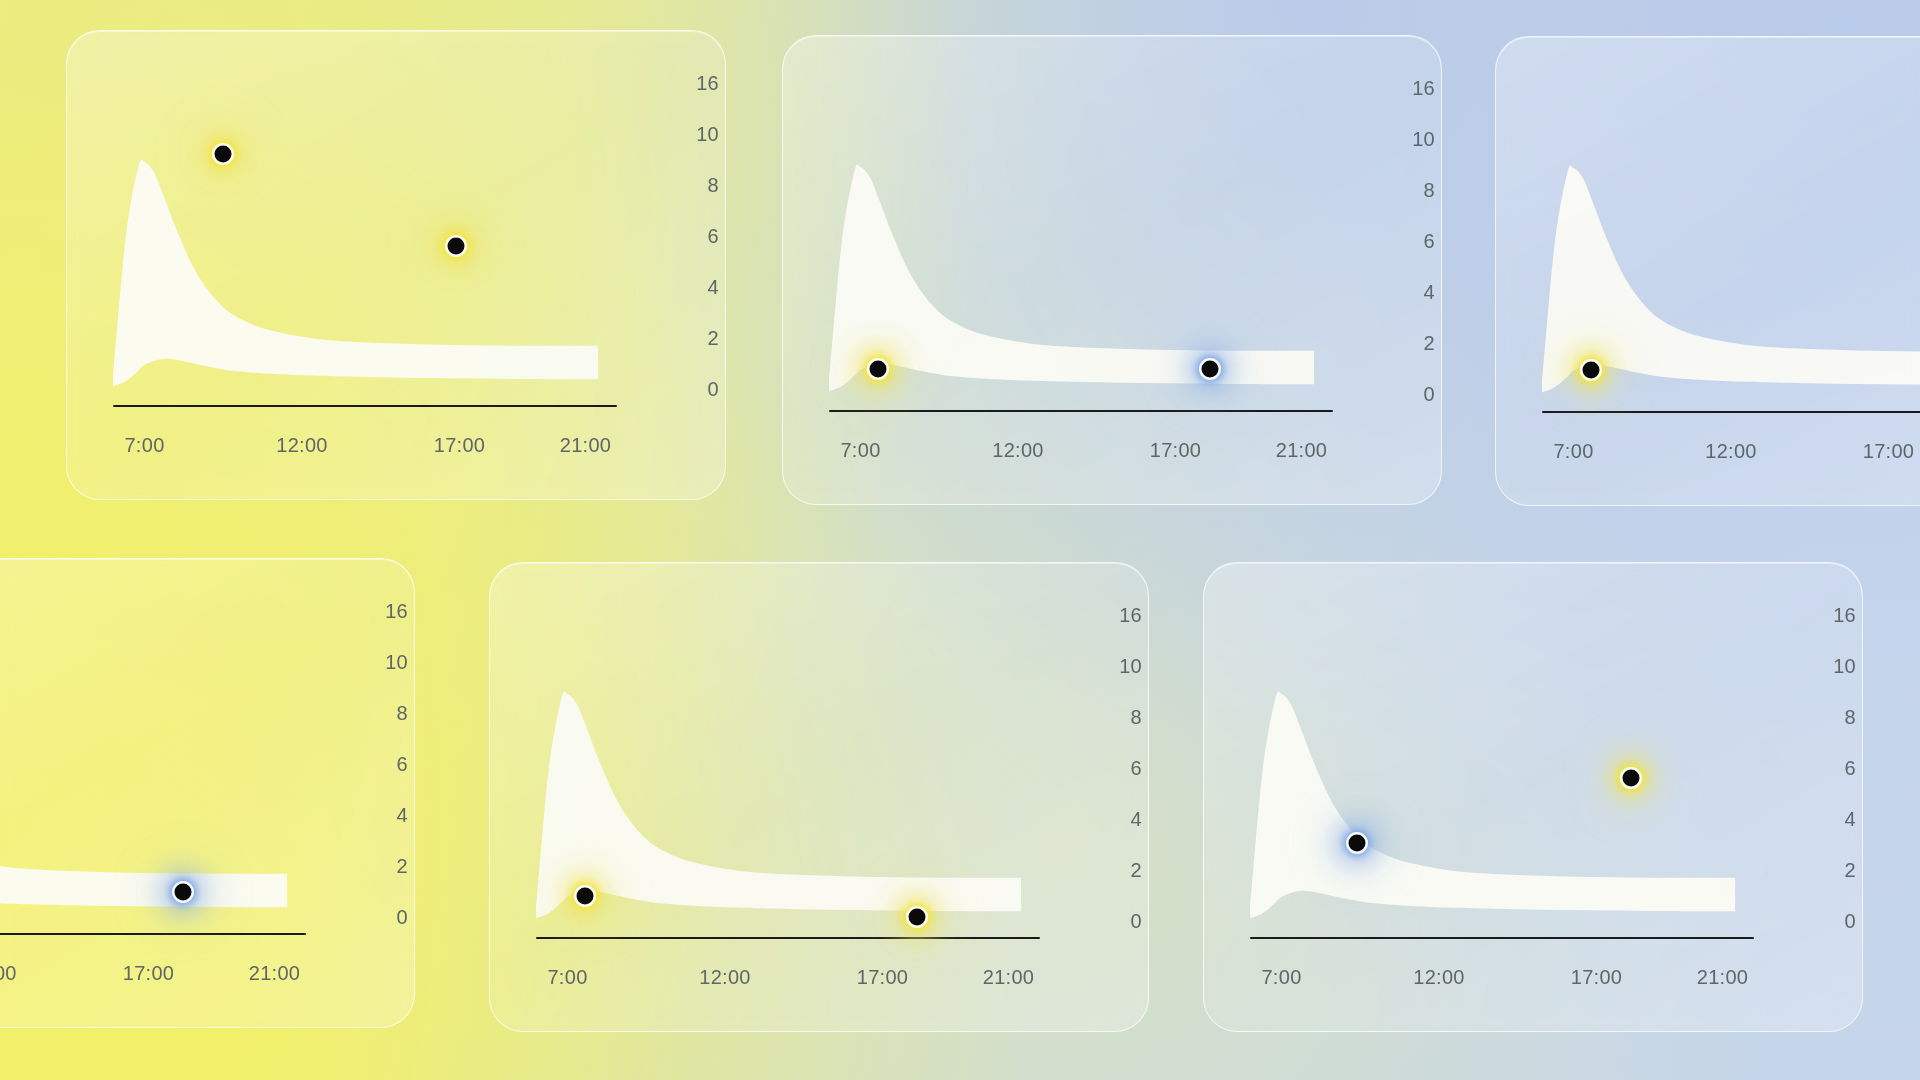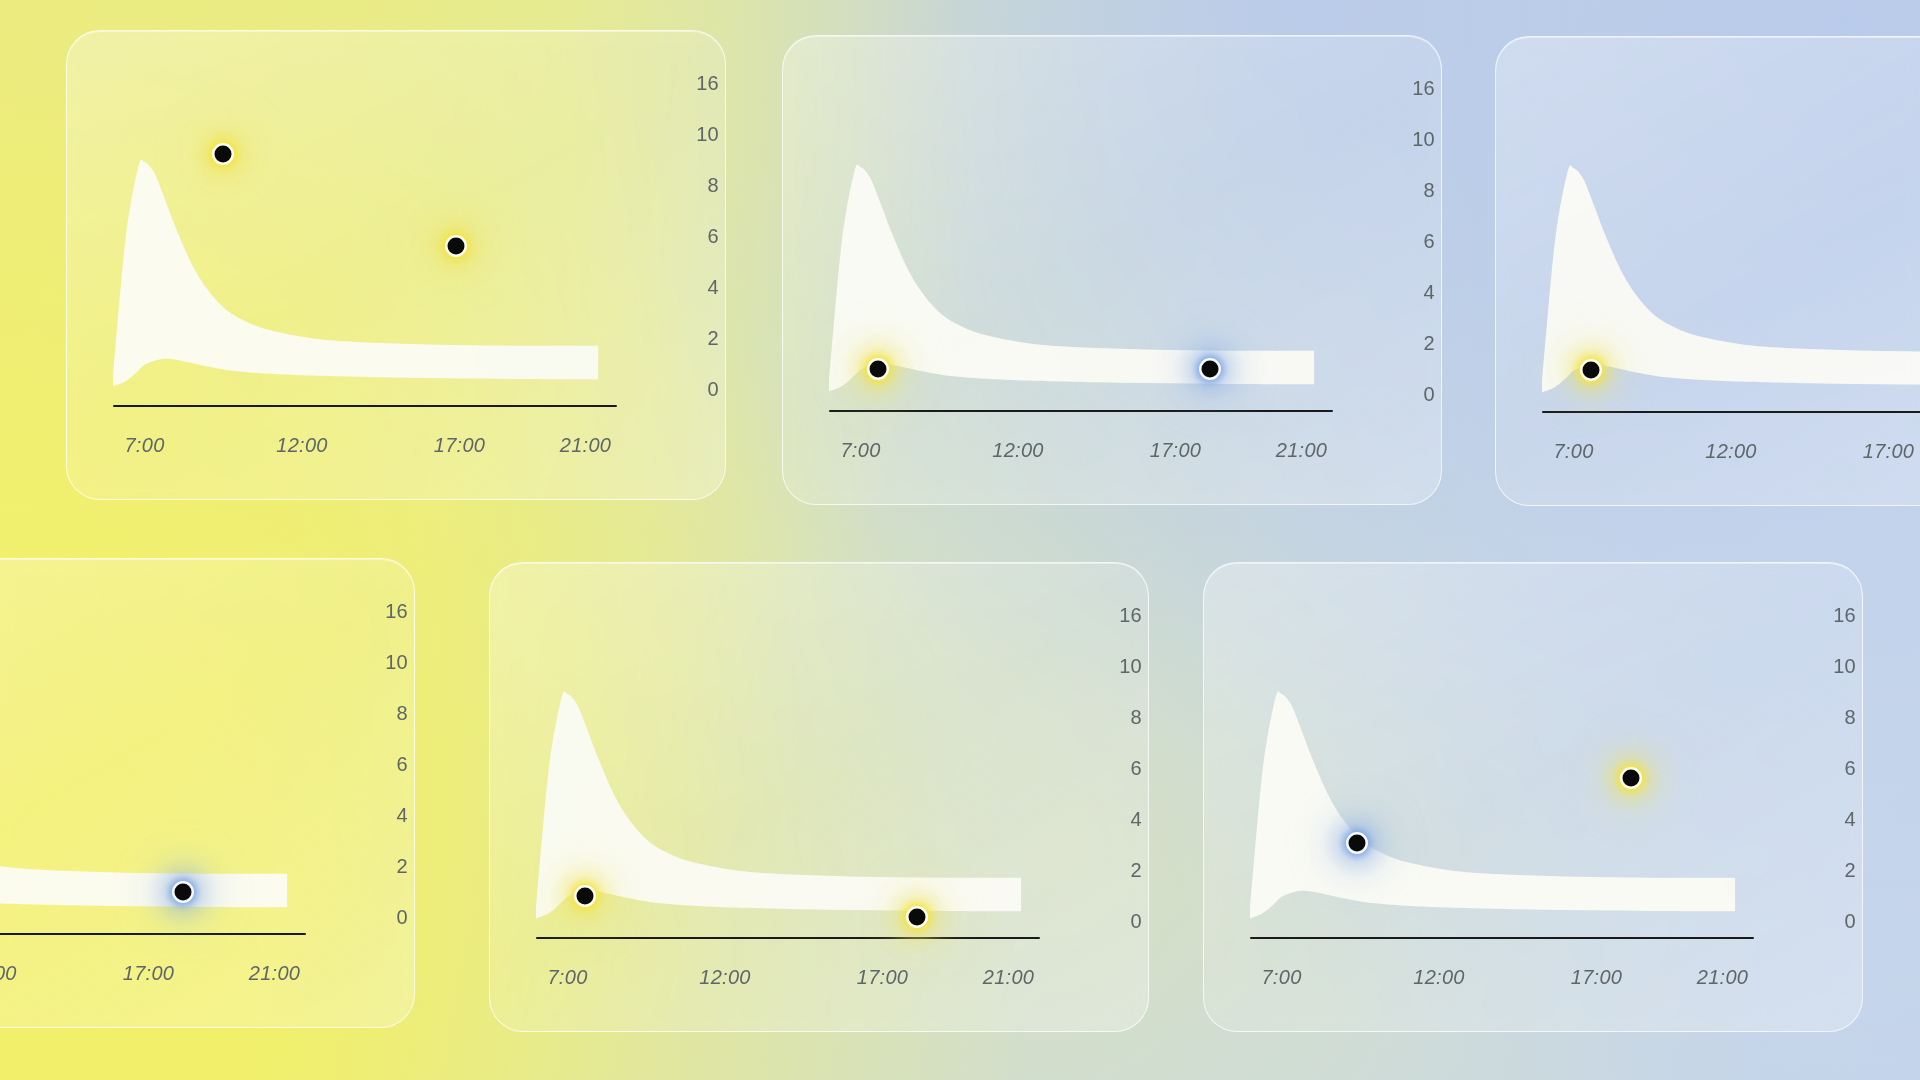--- a/index.html
+++ b/index.html
@@ -65,21 +65,20 @@
     letter-spacing: 0.3px;
     line-height: 1;
     transform: translateY(-50%);
     white-space: nowrap;
   }
 
   
   .x-axis {
     position: absolute;
     height: 24px;
-    font-style: italic;
   }
   .x-tick {
     position: absolute;
     font-size: 20px;
     color: #5e6668;
     letter-spacing: 0.3px;
     line-height: 1;
     transform: translateX(-50%);
     white-space: nowrap;
   }

